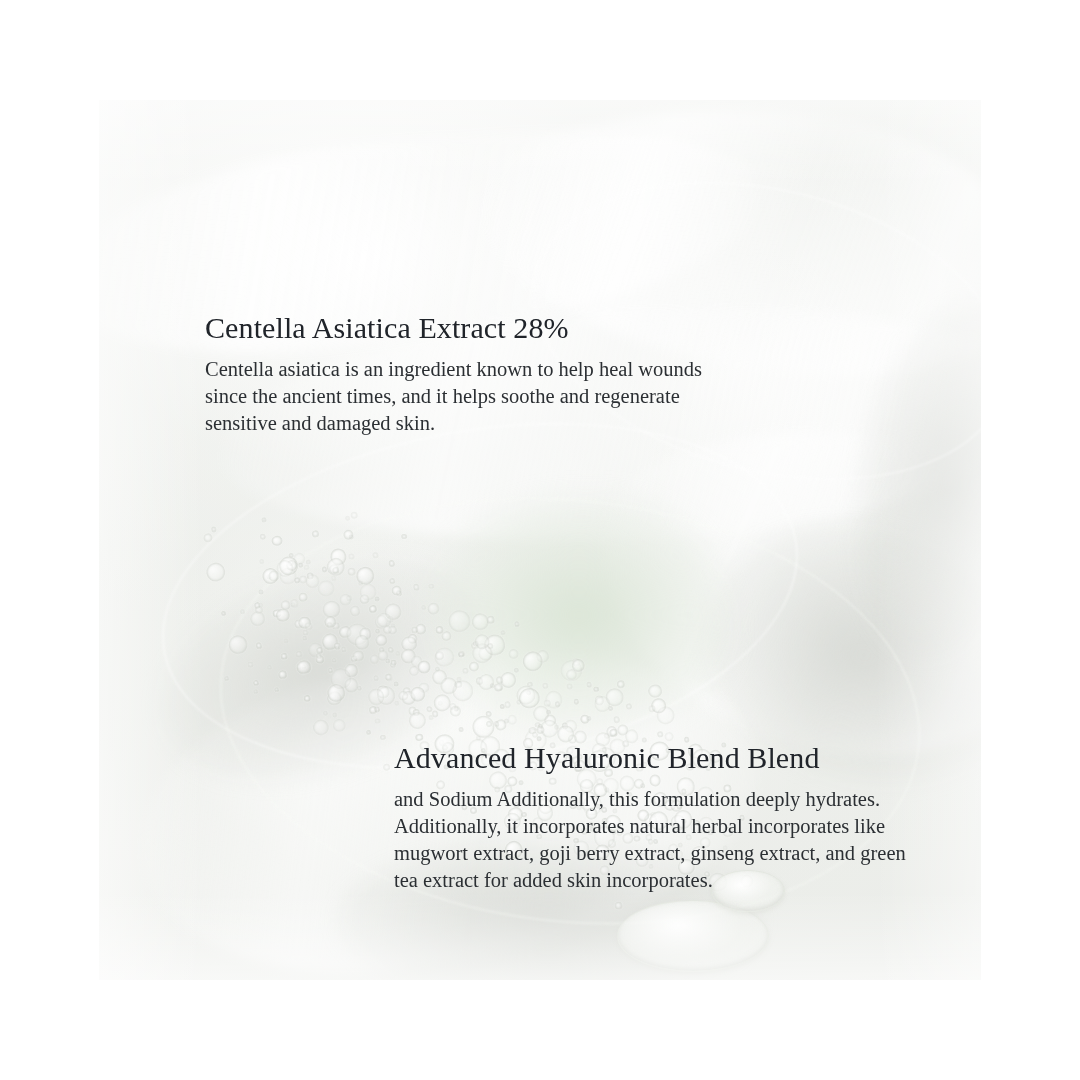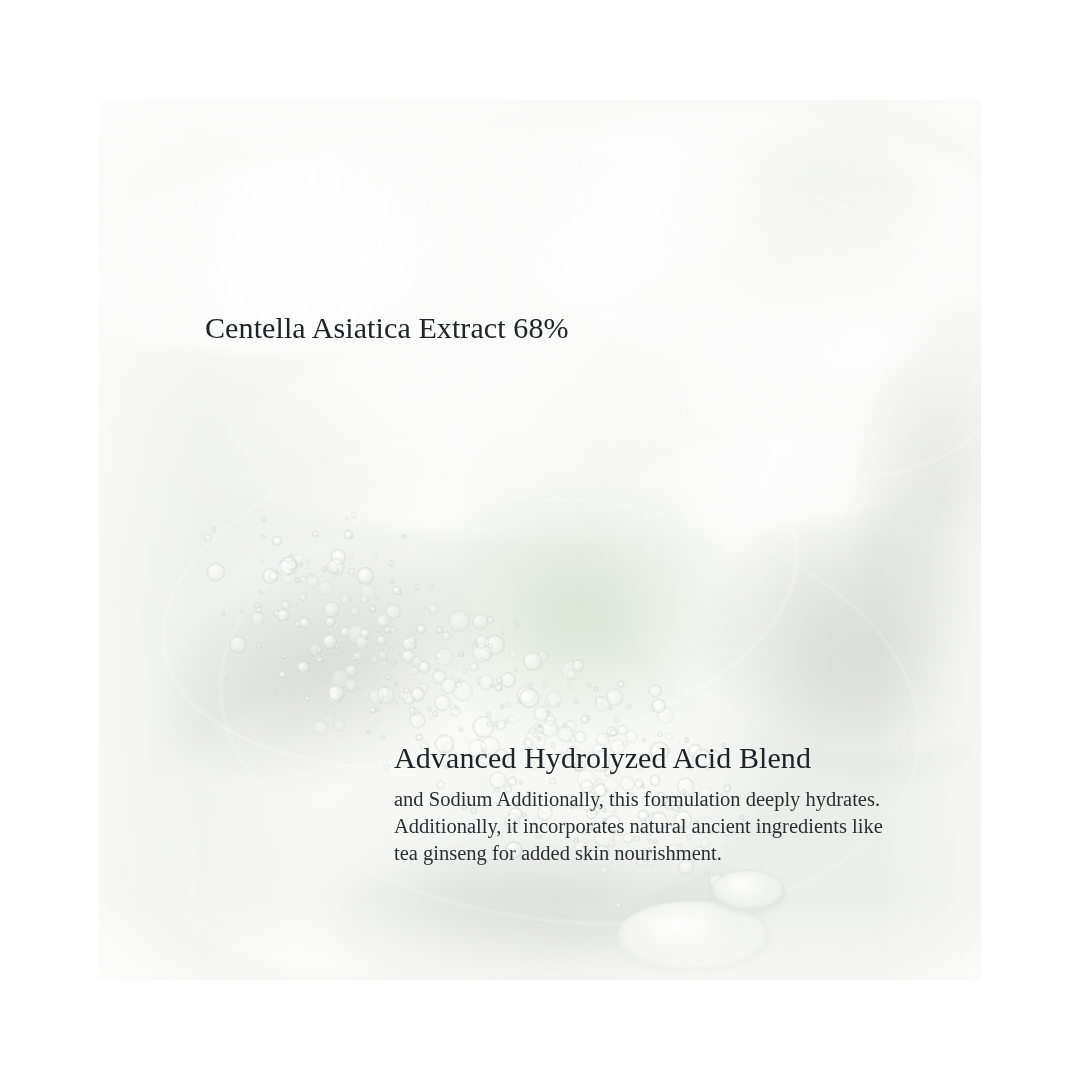--- a/index.html
+++ b/index.html
@@ -605,25 +605,31 @@
         <div class="b" style="left: 371.036px; top: 287.889px; width: 6.09186px; height: 6.09186px; opacity: 0.89;"></div>
       </div>
 
     <div class="droplet"></div>
     <div class="droplet d2"></div>
 
     <div class="vignette"></div>
   </div>
 
   <div class="text-block" id="block-centella">
-    <h2 class="blk-heading">Centella Asiatica Extract 68%</h2>
+    <h2 class="blk-heading">Centella Asiatica Extract 28%</h2>
+    <p class="blk-body">
+      <span>Centella asiatica is an ingredient known to help heal wounds</span>
+      <span>since the ancient times, and it helps soothe and regenerate</span>
+      <span>sensitive and damaged skin.</span>
+    </p>
   </div>
 
   <div class="text-block" id="block-hyaluronic">
-    <h2 class="blk-heading">Advanced Hydrolyzed Acid Blend</h2>
+    <h2 class="blk-heading">Advanced Hyaluronic Blend Blend</h2>
     <p class="blk-body">
       <span>and Sodium Additionally, this formulation deeply hydrates.</span>
-      <span>Additionally, it incorporates natural ancient ingredients like</span>
-      <span>tea ginseng for added skin nourishment.</span>
+      <span>Additionally, it incorporates natural herbal incorporates like</span>
+      <span>mugwort extract, goji berry extract, ginseng extract, and green</span>
+      <span>tea extract for added skin incorporates.</span>
     </p>
   </div>
 
 </div>
 
 </body></html>

